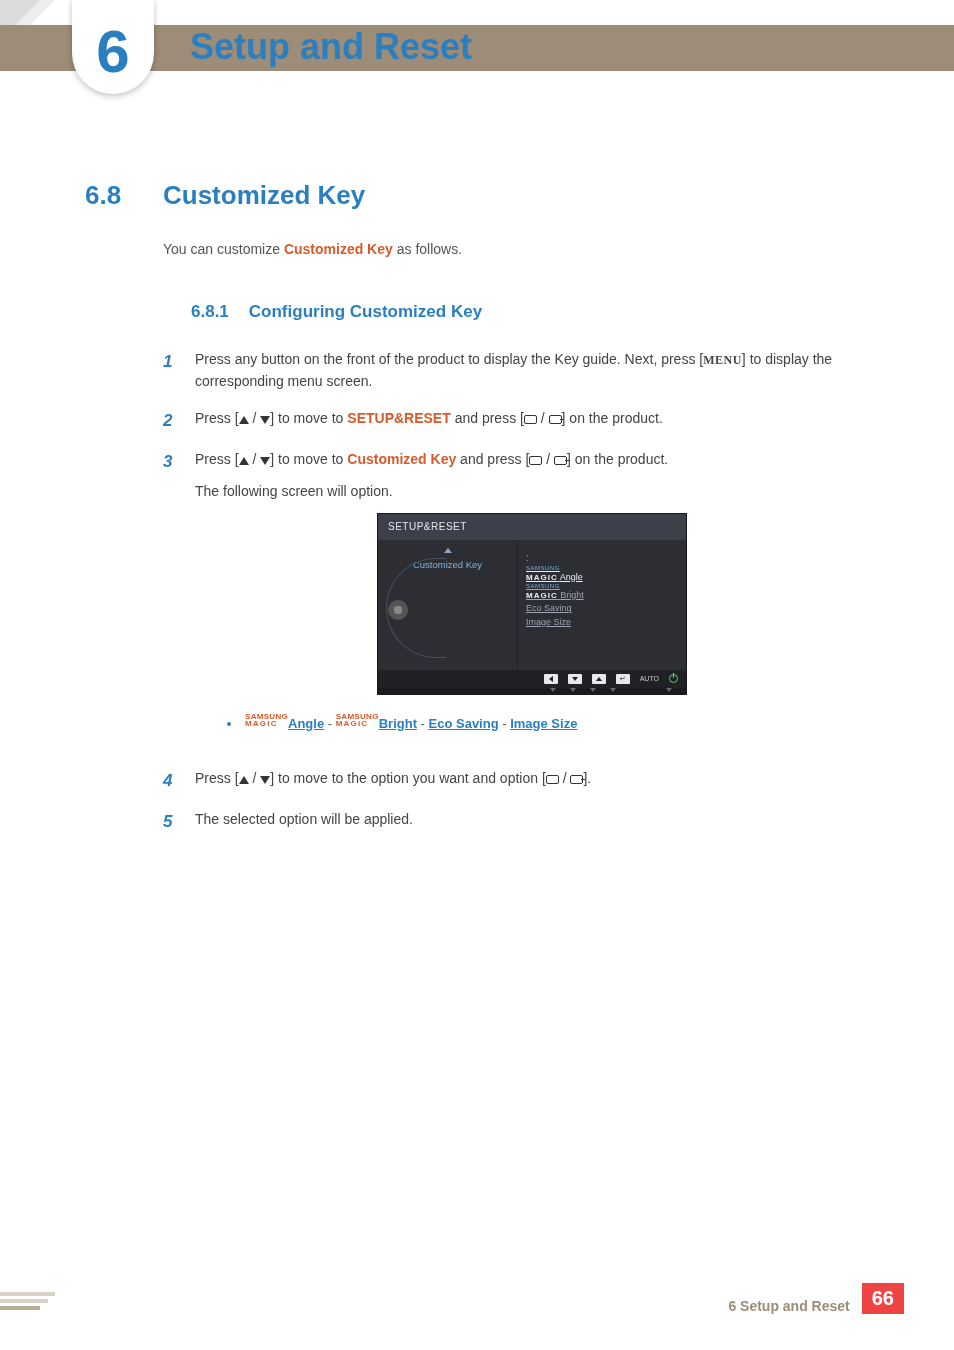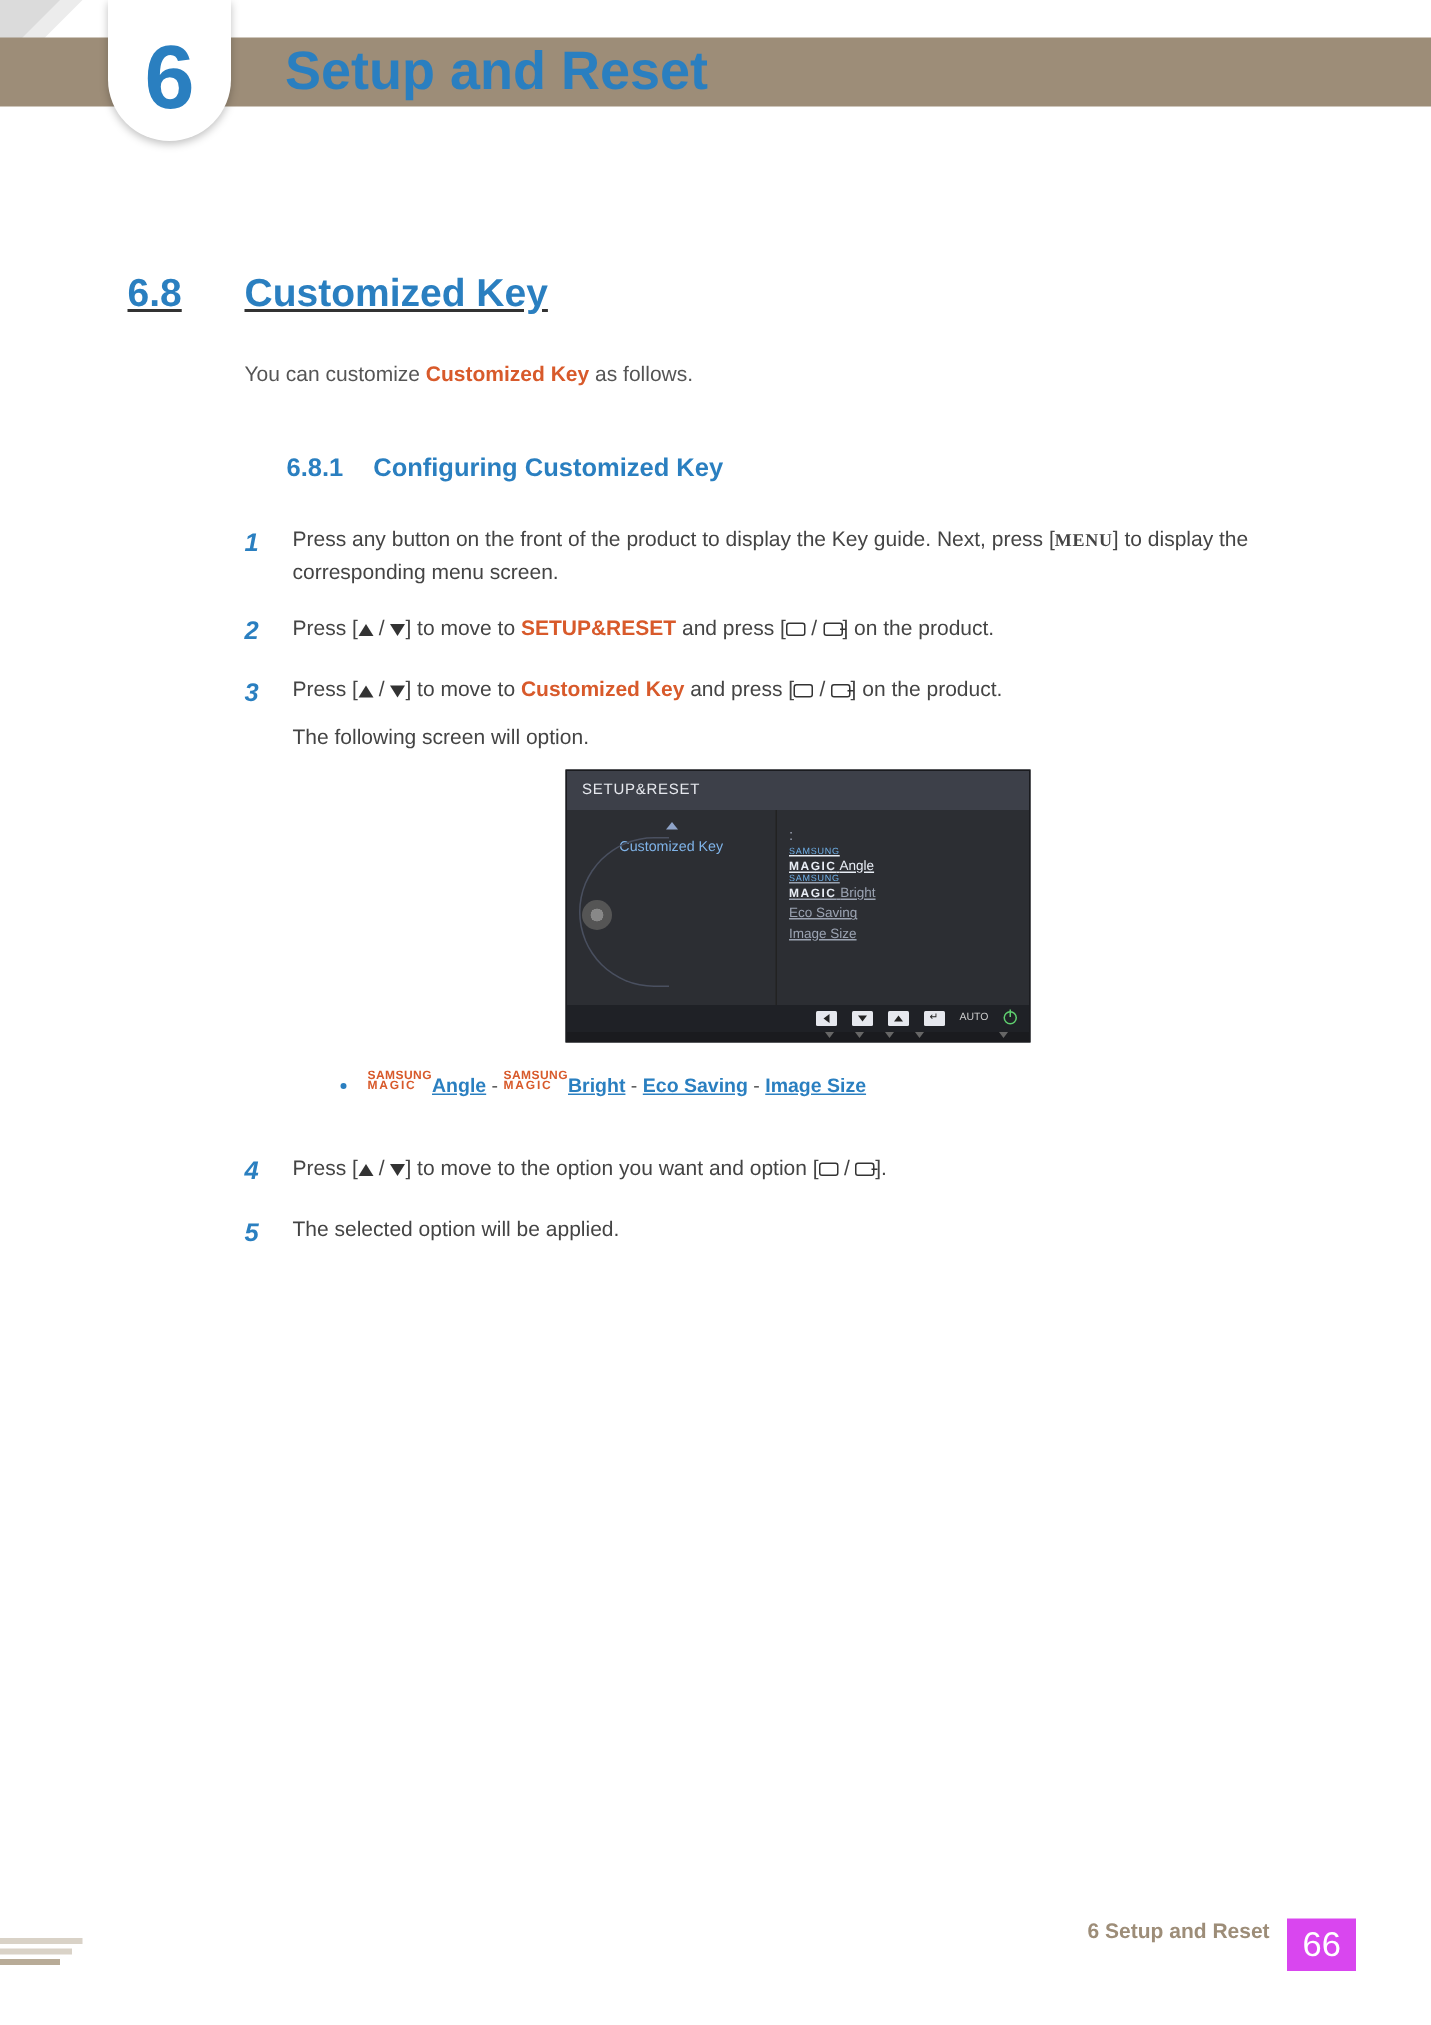--- a/index.html
+++ b/index.html
@@ -61,21 +61,21 @@
     border-top: 40px solid #c9c9c9;
     border-right: 40px solid transparent;
     opacity: 0.5;
   }
   .content {
     position: absolute;
     top: 180px;
     left: 85px;
     right: 85px;
   }
-  .sec-row { display: flex; gap: 26px; margin-bottom: 22px; text-decoration: underline; }
+  .sec-row { display: flex; gap: 26px; margin-bottom: 22px; }
   .sec-num { font-size: 26px; color: #2a7fc0; font-weight: bold; min-width: 52px; }
   .sec-head { font-size: 26px; color: #2a7fc0; font-weight: bold; }
   .intro {
     margin-left: 78px;
     font-size: 14px;
     color: #555;
     line-height: 1.5;
     margin-bottom: 42px;
     margin-top: 28px;
   }
@@ -130,29 +130,29 @@
   .bullet-dot{width:4px;height:4px;background:#2a7fc0;border-radius:50%;}
   .magic-tag { font-size:8px; color:#d85a2b; font-weight:bold; letter-spacing:0.3px; line-height:0.9; display:inline-block; vertical-align:2px;}
   .magic-tag .m2{letter-spacing:1.2px;}
   .link-u { color:#2a7fc0; text-decoration:underline; font-weight:bold; font-size:13px;}
 
   .footer {
     position:absolute;
     bottom:36px;
     right:50px;
     display:flex;
-    align-items:flex-start;
+    align-items:flex-end;
     gap:12px;
   }
   .footer-marks{position:absolute;bottom:40px;left:0;width:70px;display:flex;flex-direction:column;gap:3px;align-items:flex-start;}
   .footer-marks span{height:4px;background:#d9d2c7;width:55px;}
   .footer-marks span:nth-child(2){width:48px;}
   .footer-marks span:nth-child(3){width:40px;background:#b8ab97;}
   .footer-txt{font-size:14px;color:#9d8d78;font-weight:bold;}
-  .footer-pg{background:#d946ef;color:#fff;font-size:23px;font-weight:normal;padding:4px 10px;}
+  .footer-pg{background:#ef4444;color:#fff;font-size:20px;font-weight:bold;padding:4px 10px;}
 </style>
 </head>
 <body>
 
 <div class="corner-tri"></div>
 <div class="corner-tri2"></div>
 <div class="header-band"></div>
 <div class="chapter-badge">
   <div class="chapter-num">6</div>
 </div>

